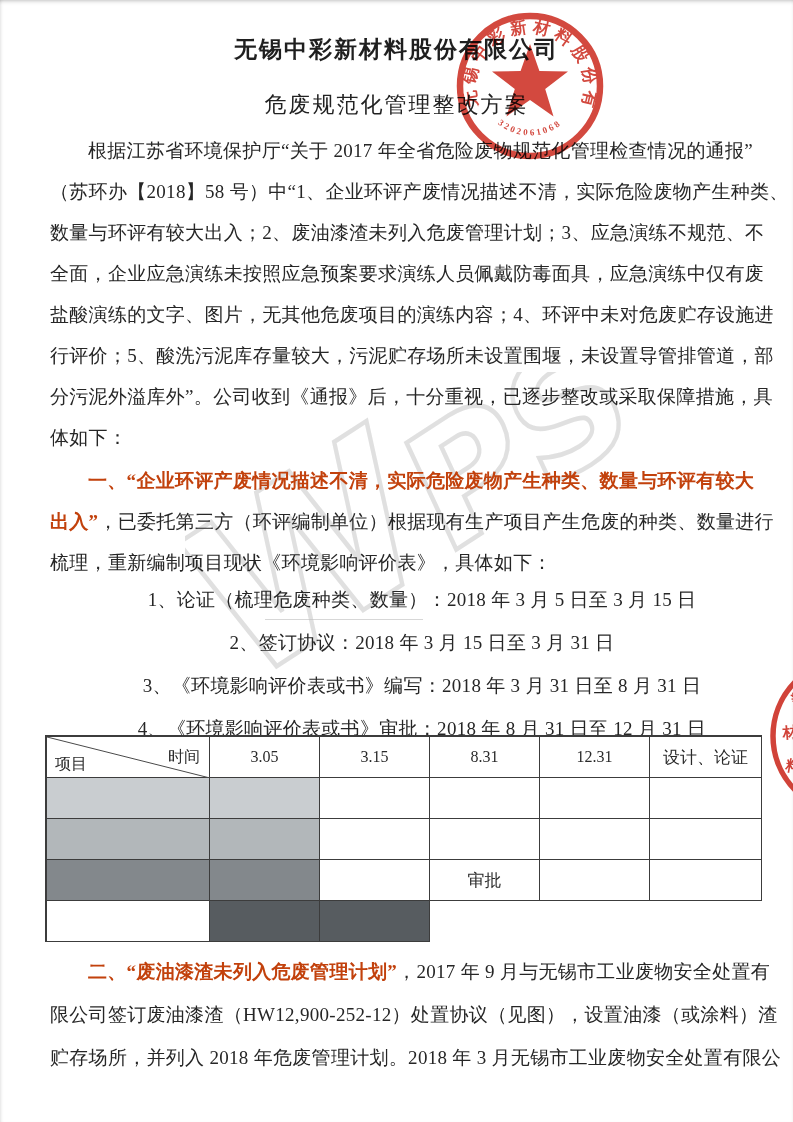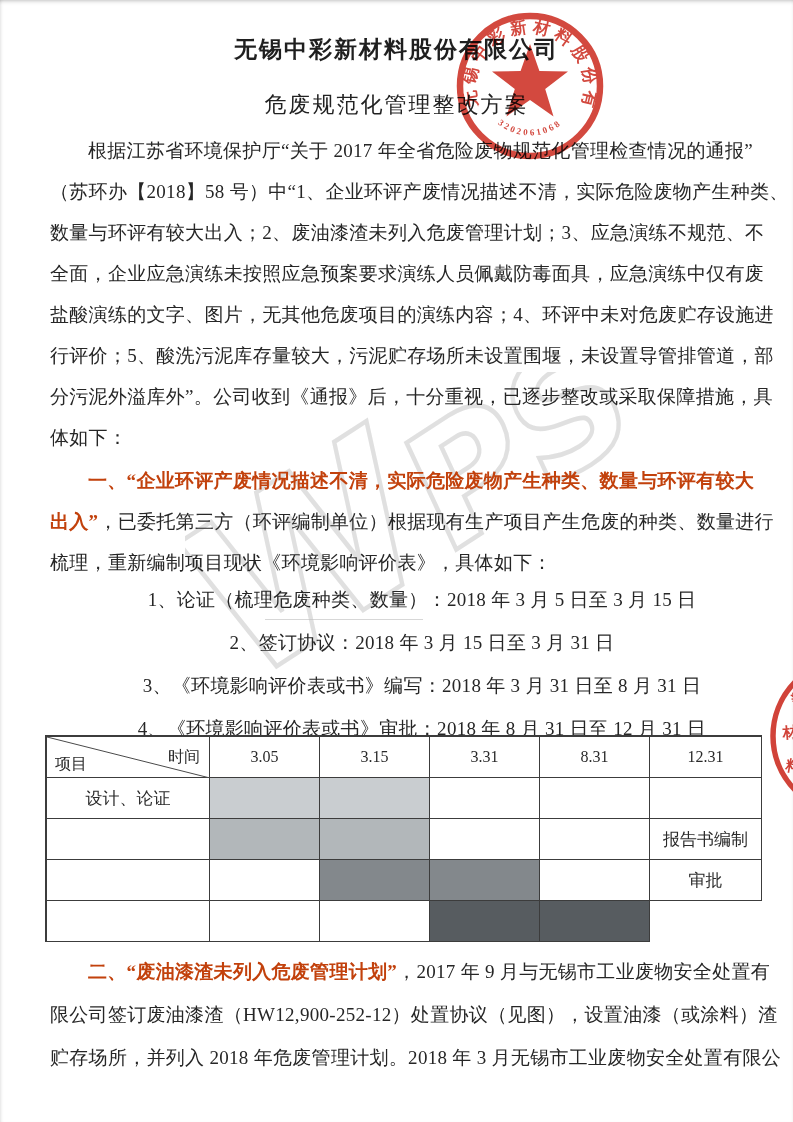--- a/index.html
+++ b/index.html
@@ -82,38 +82,36 @@
   <div class="sched">
     <div class="cell corner">
       <svg width="163" height="41" style="position:absolute;left:0;top:0">
         <line x1="0" y1="0" x2="163" y2="41" stroke="#4a4a4a" stroke-width="1"></line>
       </svg>
       <span class="c-proj">项目</span>
       <span class="c-time">时间</span>
     </div>
     <div class="cell colhead">3.05</div>
     <div class="cell colhead">3.15</div>
-    <div class="cell colhead">3.31</div>
     <div class="cell colhead">8.31</div>
     <div class="cell colhead">12.31</div>
 
     <div class="cell rowlabel">设计、论证</div>
     <div class="cell" style="background: rgb(201, 205, 208);"></div>
     <div class="cell" style="background: rgb(201, 205, 208);"></div>
     <div class="cell"></div>
     <div class="cell"></div>
     <div class="cell"></div>
 
     <div class="cell"></div>
     <div class="cell" style="background: rgb(178, 183, 186);"></div>
     <div class="cell" style="background: rgb(178, 183, 186);"></div>
     <div class="cell"></div>
     <div class="cell"></div>
 
-    <div class="cell rowlabel">报告书编制</div>
     <div class="cell"></div>
     <div class="cell"></div>
     <div class="cell" style="background: rgb(131, 136, 140);"></div>
     <div class="cell" style="background: rgb(131, 136, 140);"></div>
     <div class="cell"></div>
 
     <div class="cell rowlabel">审批</div>
     <div class="cell"></div>
     <div class="cell"></div>
     <div class="cell"></div>

